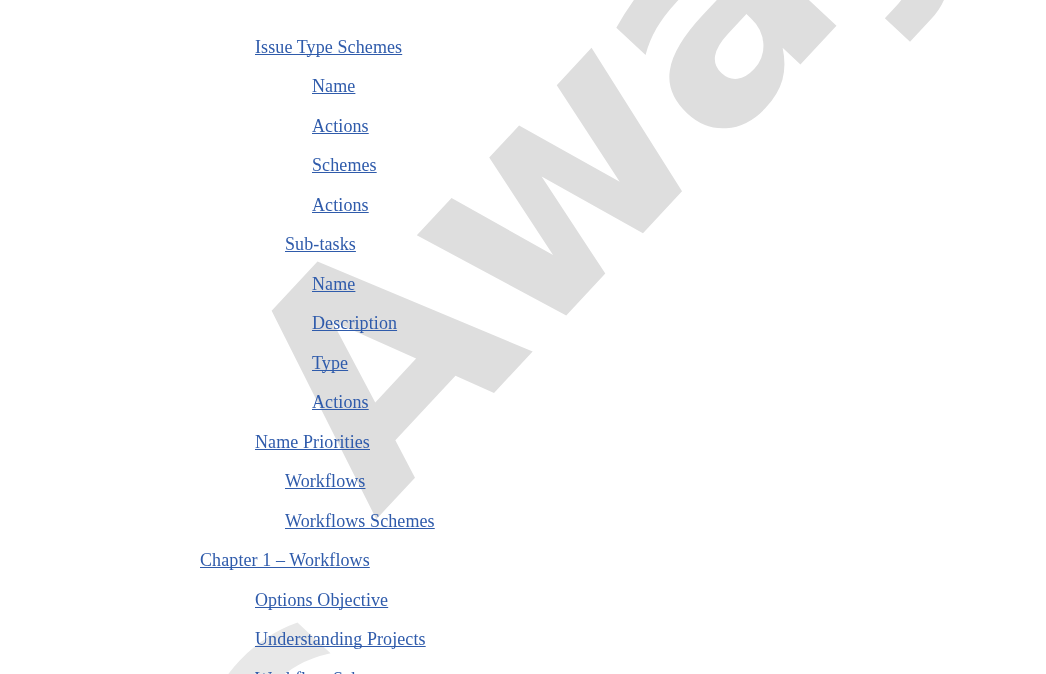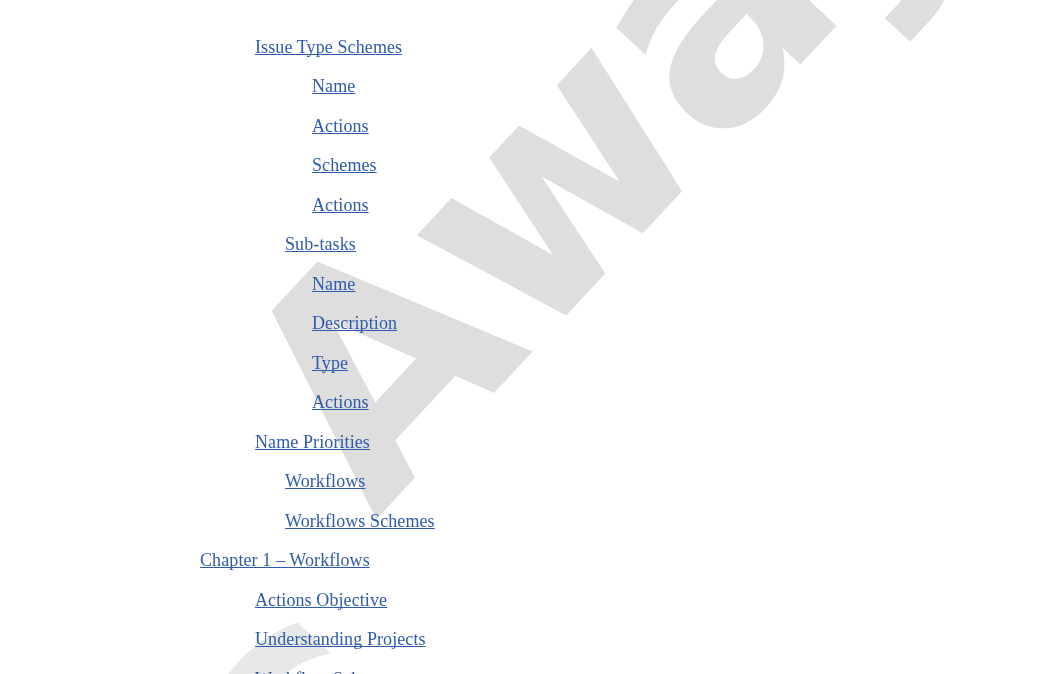--- a/index.html
+++ b/index.html
@@ -92,16 +92,16 @@
     <div class="toc-entry lvl3" style="top: 186px;"><span class="toc-link">Actions</span></div>
     <div class="toc-entry lvl2" style="top: 225px;"><span class="toc-link">Sub-tasks</span></div>
     <div class="toc-entry lvl3" style="top: 265px;"><span class="toc-link">Name</span></div>
     <div class="toc-entry lvl3" style="top: 304px;"><span class="toc-link">Description</span></div>
     <div class="toc-entry lvl3" style="top: 344px;"><span class="toc-link">Type</span></div>
     <div class="toc-entry lvl3" style="top: 383px;"><span class="toc-link">Actions</span></div>
     <div class="toc-entry lvl1" style="top: 423px;"><span class="toc-link">Name Priorities</span></div>
     <div class="toc-entry lvl2" style="top: 462px;"><span class="toc-link">Workflows</span></div>
     <div class="toc-entry lvl2" style="top: 502px;"><span class="toc-link">Workflows Schemes</span></div>
     <div class="toc-entry lvl0" style="top: 541px;"><span class="toc-link">Chapter 1 – Workflows</span></div>
-    <div class="toc-entry lvl1" style="top: 581px;"><span class="toc-link">Actions Objective</span></div>
+    <div class="toc-entry lvl1" style="top: 581px;"><span class="toc-link">Options Objective</span></div>
     <div class="toc-entry lvl1" style="top: 620px;"><span class="toc-link">Understanding Projects</span></div>
     <div class="toc-entry lvl1" style="top: 660px;"><span class="toc-link">Workflow Schemes</span></div>
   </div>
 
 </body></html>

